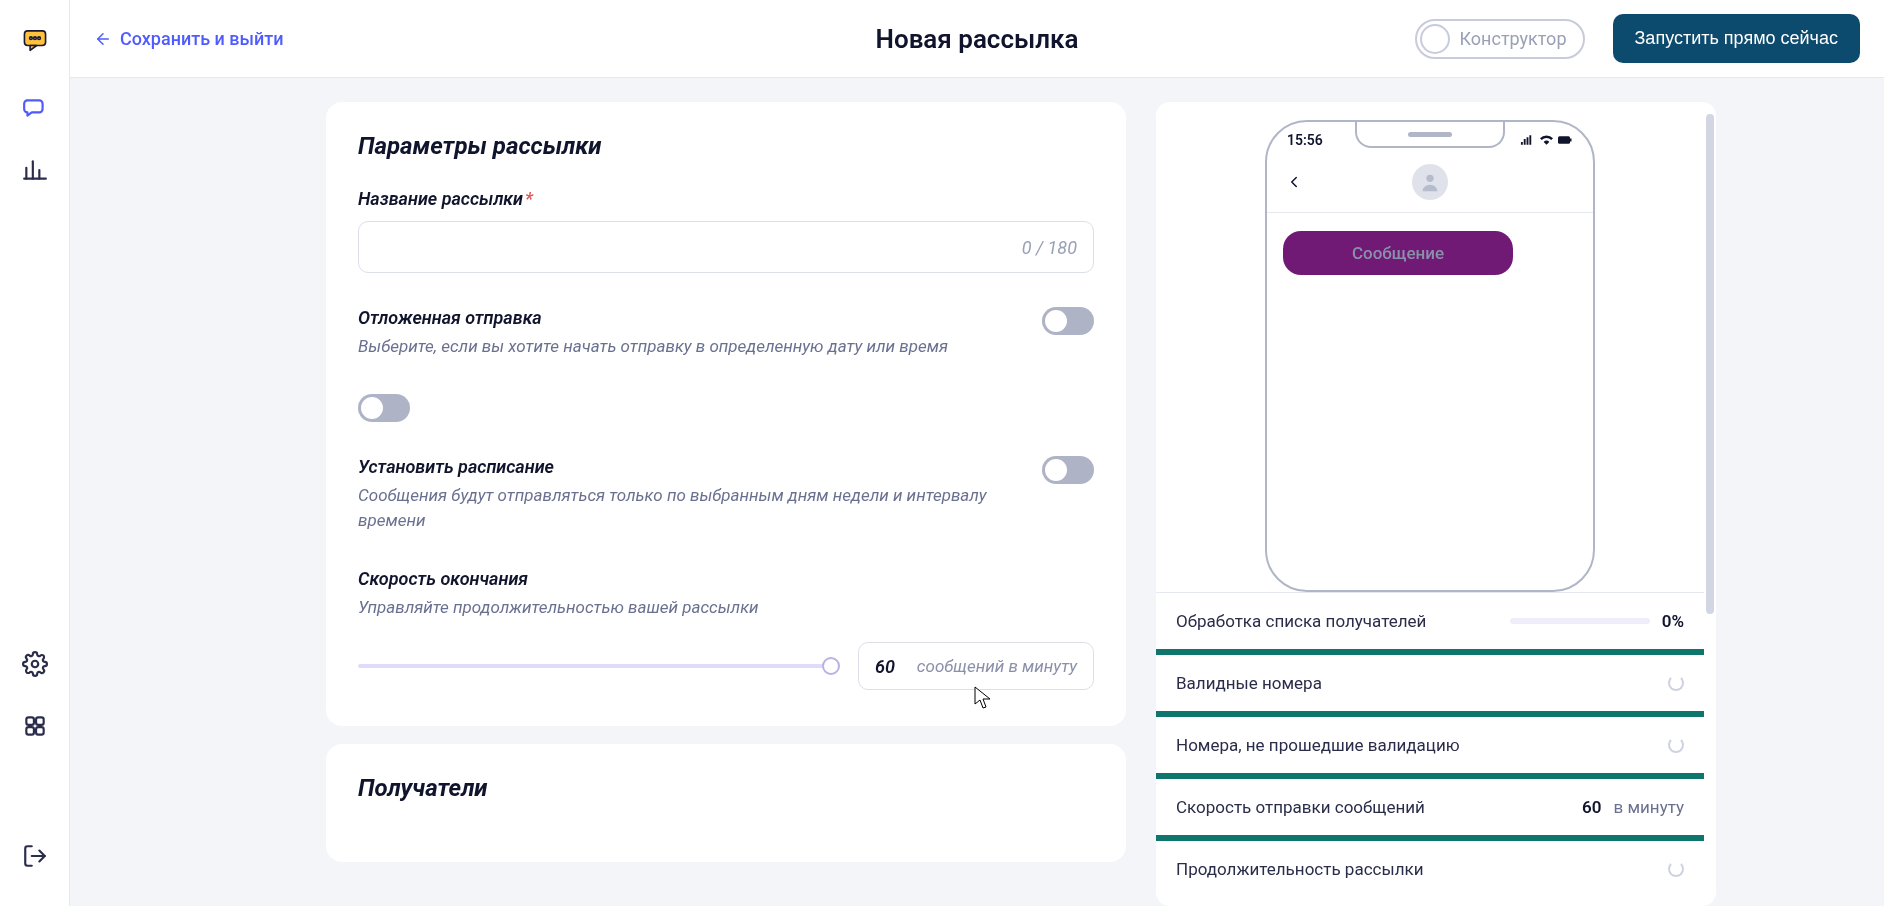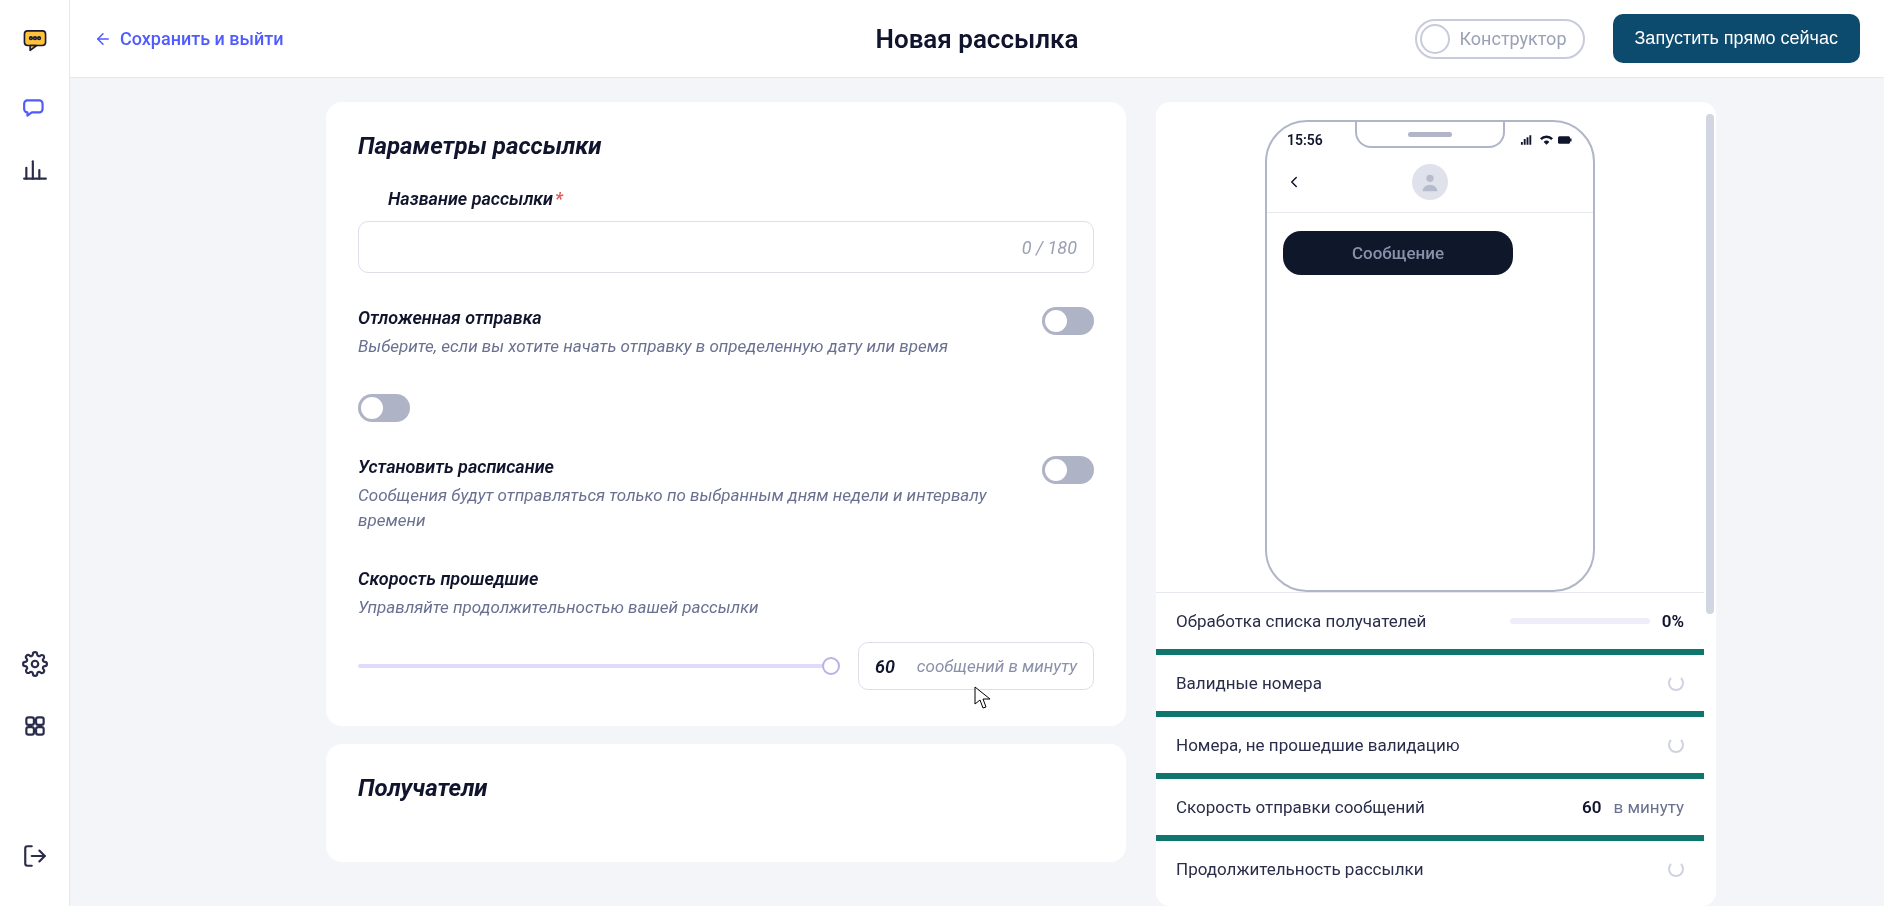--- a/index.html
+++ b/index.html
@@ -120,21 +120,20 @@
     border-radius:16px;
     padding:30px 32px 36px 32px;
   }
   .card h2{
     font-size:24px; font-weight:700; color:#10142c;
     margin-bottom:28px;
   }
   .field-label{
     font-size:18px; font-weight:600; color:#10142c;
     margin-bottom:12px;
-    margin-left:30px;
   }
   .field-label .req{color:#e05a5a; margin-left:2px;}
   .text-input{
     width:100%;
     border:1px solid #dcdfe8;
     border-radius:10px;
     height:52px;
     padding:0 16px;
     font-size:18px;
     position:relative;
@@ -251,21 +250,21 @@
   .chat-back{ position:absolute; left:18px; width:18px;height:18px;}
   .chat-back svg{width:18px;height:18px;stroke:#10142c;fill:none;stroke-width:2;stroke-linecap:round;stroke-linejoin:round;}
   .avatar{
     width:36px;height:36px;border-radius:50%;
     background:#dfe2ea;
     display:flex;align-items:center;justify-content:center;
   }
   .avatar svg{width:22px;height:22px;fill:#b7bccd;}
   .msg-row{ padding:18px 16px; display:flex; }
   .msg-bubble{
-    background:#0f172a;
+    background:#701a75;
     border-radius:18px;
     padding:12px 18px;
     color:#8a90aa;
     font-size:17px;
     font-weight:500;
     min-width:230px;
   }
 
   .stats{
     border-top:1px solid #e6e8ef;
@@ -398,21 +397,21 @@
       <div class="setting-row">
         <div class="setting-text">
           <div class="setting-title">Установить расписание</div>
           <div class="setting-desc">Сообщения будут отправляться только по выбранным дням недели и интервалу времени</div>
         </div>
         <div class="switch"></div>
       </div>
 
       <div class="setting-row" style="align-items:flex-start;">
         <div class="setting-text" style="max-width:100%">
-          <div class="setting-title">Скорость прошедшие</div>
+          <div class="setting-title">Скорость окончания</div>
           <div class="setting-desc">Управляйте продолжительностью вашей рассылки</div>
         </div>
       </div>
       <div class="slider-row">
         <div class="slider-track">
           <div class="slider-thumb"></div>
         </div>
         <div class="speed-input">
           <span class="val">60</span>
           <span class="unit">сообщений в минуту</span>

